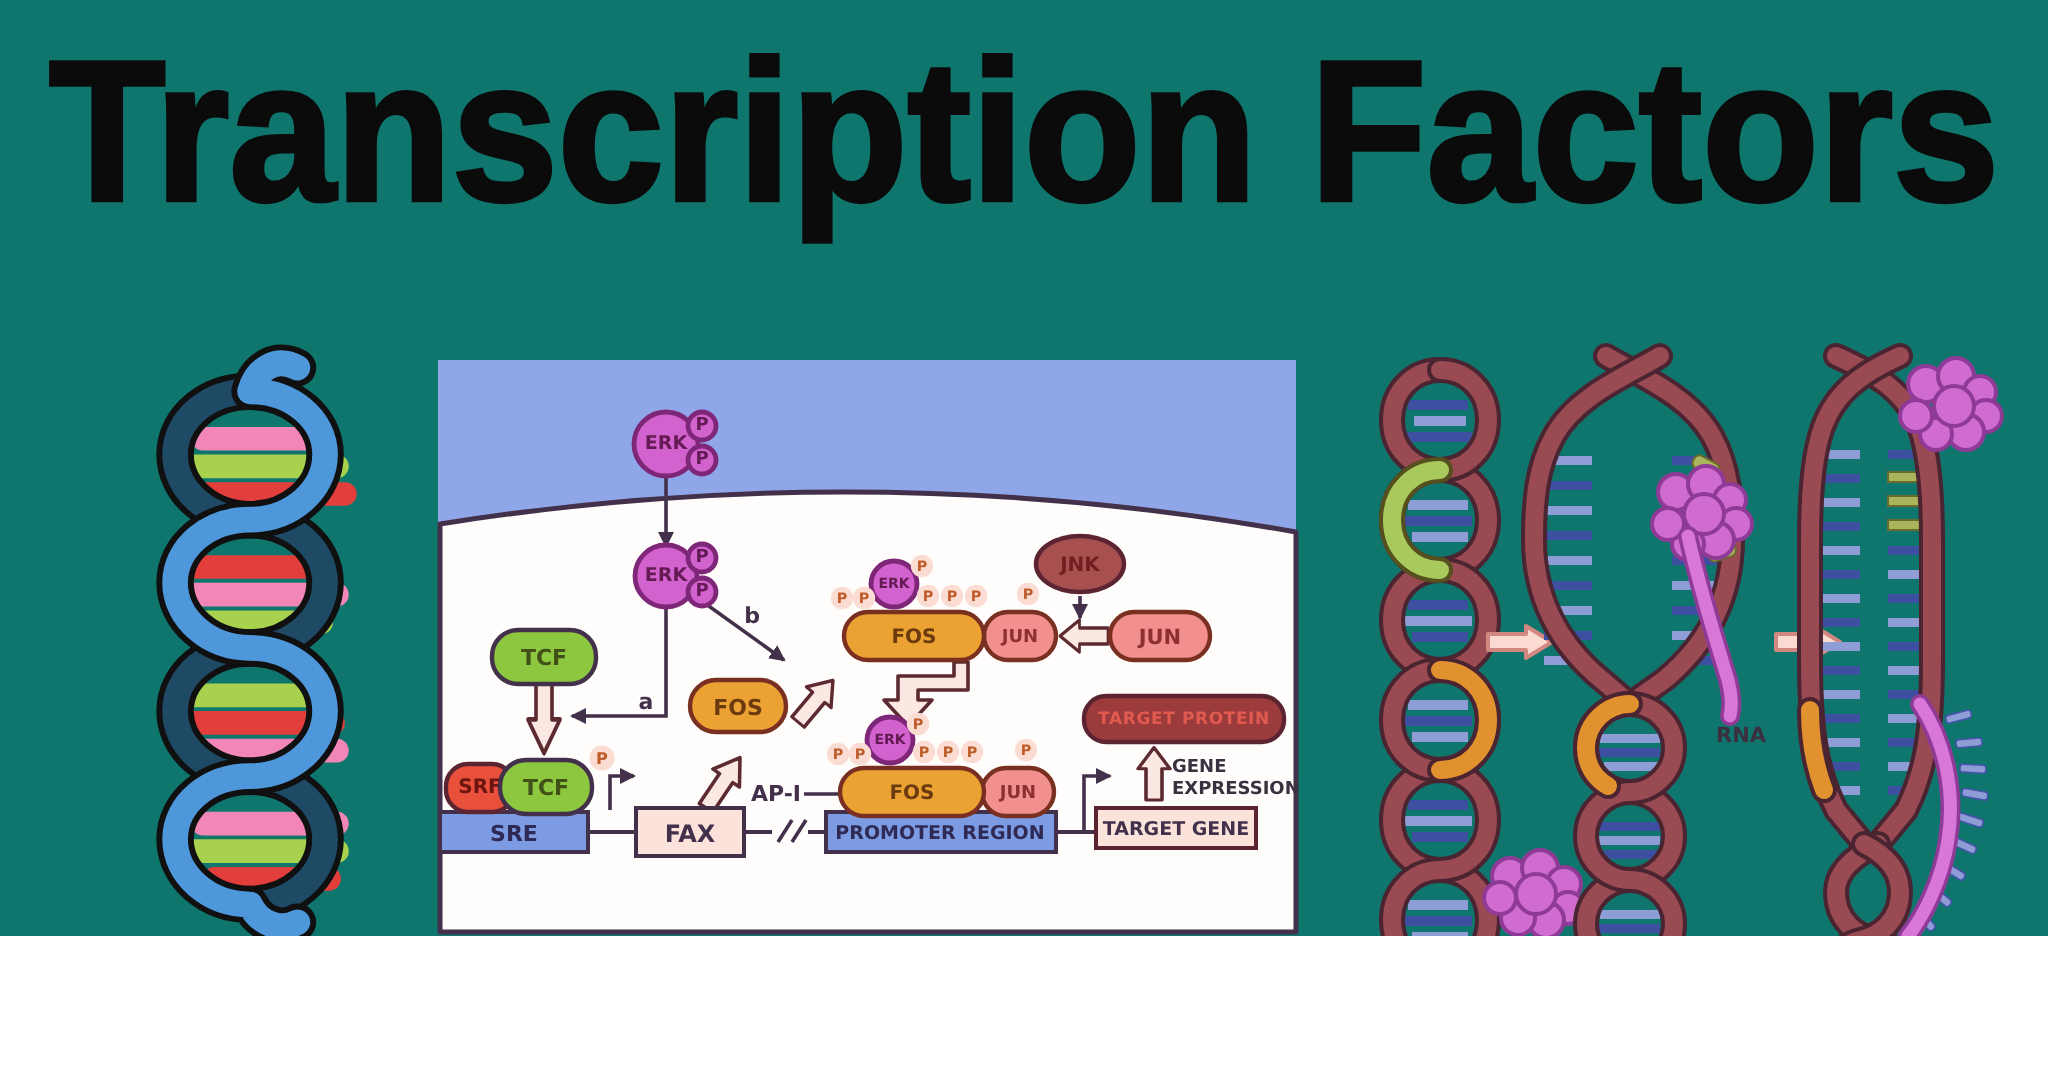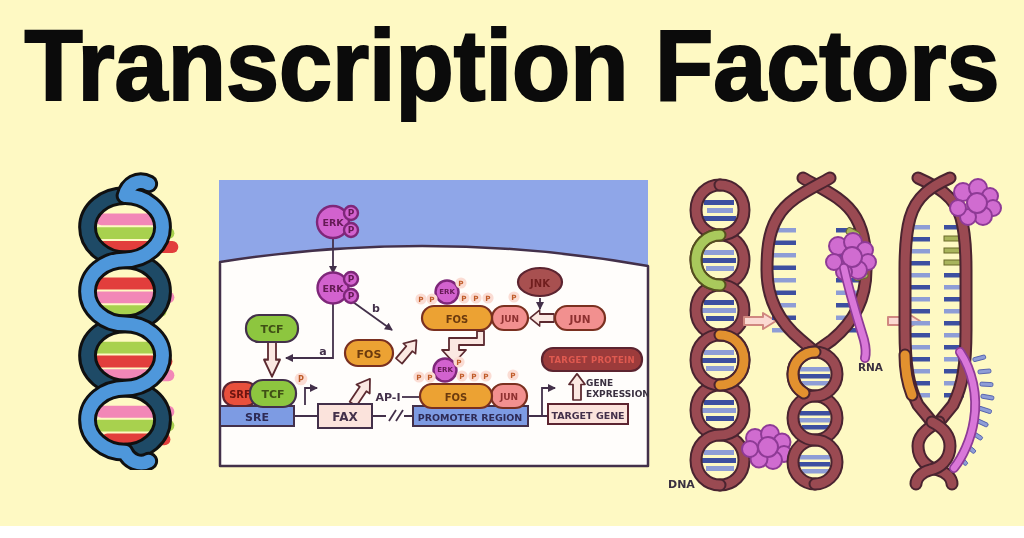--- a/index.html
+++ b/index.html
@@ -1,16 +1,16 @@
 <!DOCTYPE html>
 <html><head>
 <meta charset="utf-8">
 <style>
   html,body{margin:0;padding:0;background:#ffffff;}
-  .canvas{position:relative;width:1024px;height:526px;background:#fef9c3;overflow:hidden;
+  .canvas{position:relative;width:1024px;height:468px;background:#0f766e;overflow:hidden;
           font-family:"Liberation Sans",sans-serif;}
   .canvas svg{position:absolute;}
   
   .title-text{font-family:"Liberation Sans",sans-serif;font-weight:bold;fill:#0b0b0b;
               stroke:#0b0b0b;stroke-width:2.2;paint-order:stroke;}
   
   text{font-family:"DejaVu Sans",sans-serif;}
   .lbl{font-weight:bold;fill:#43304A;text-anchor:middle;dominant-baseline:central;}
   .lblNavy{font-weight:bold;fill:#2E2A55;text-anchor:middle;dominant-baseline:central;}
   .lblStart{font-weight:bold;fill:#3A3040;}

